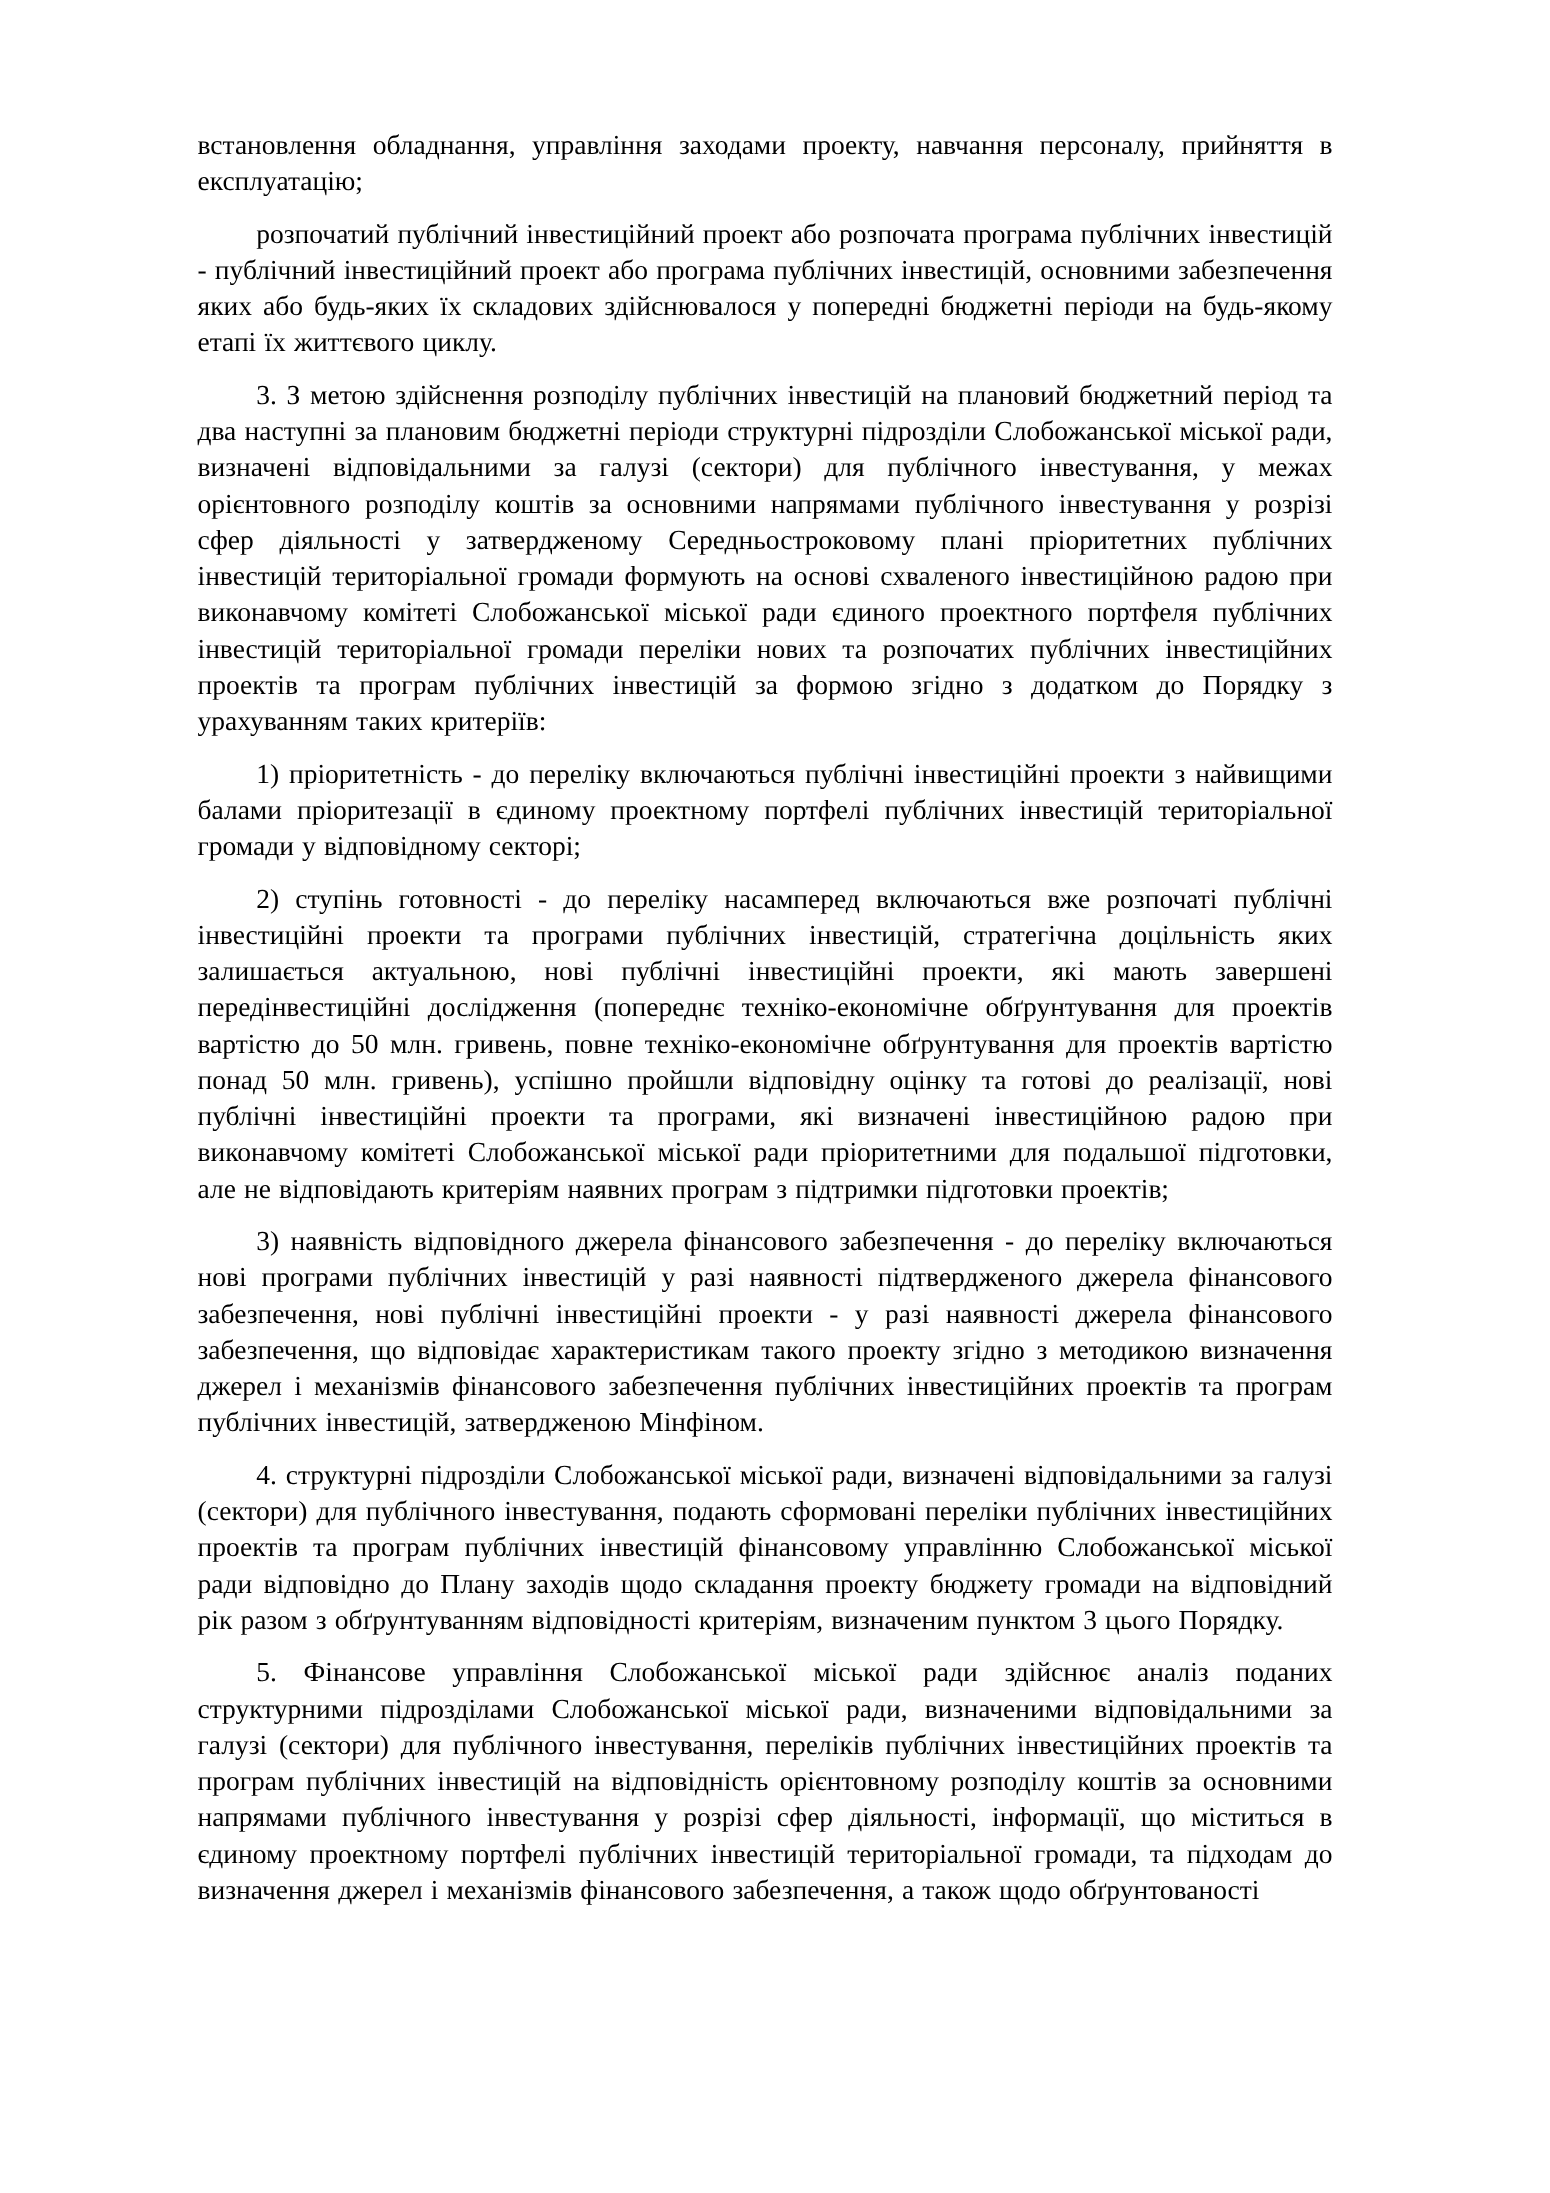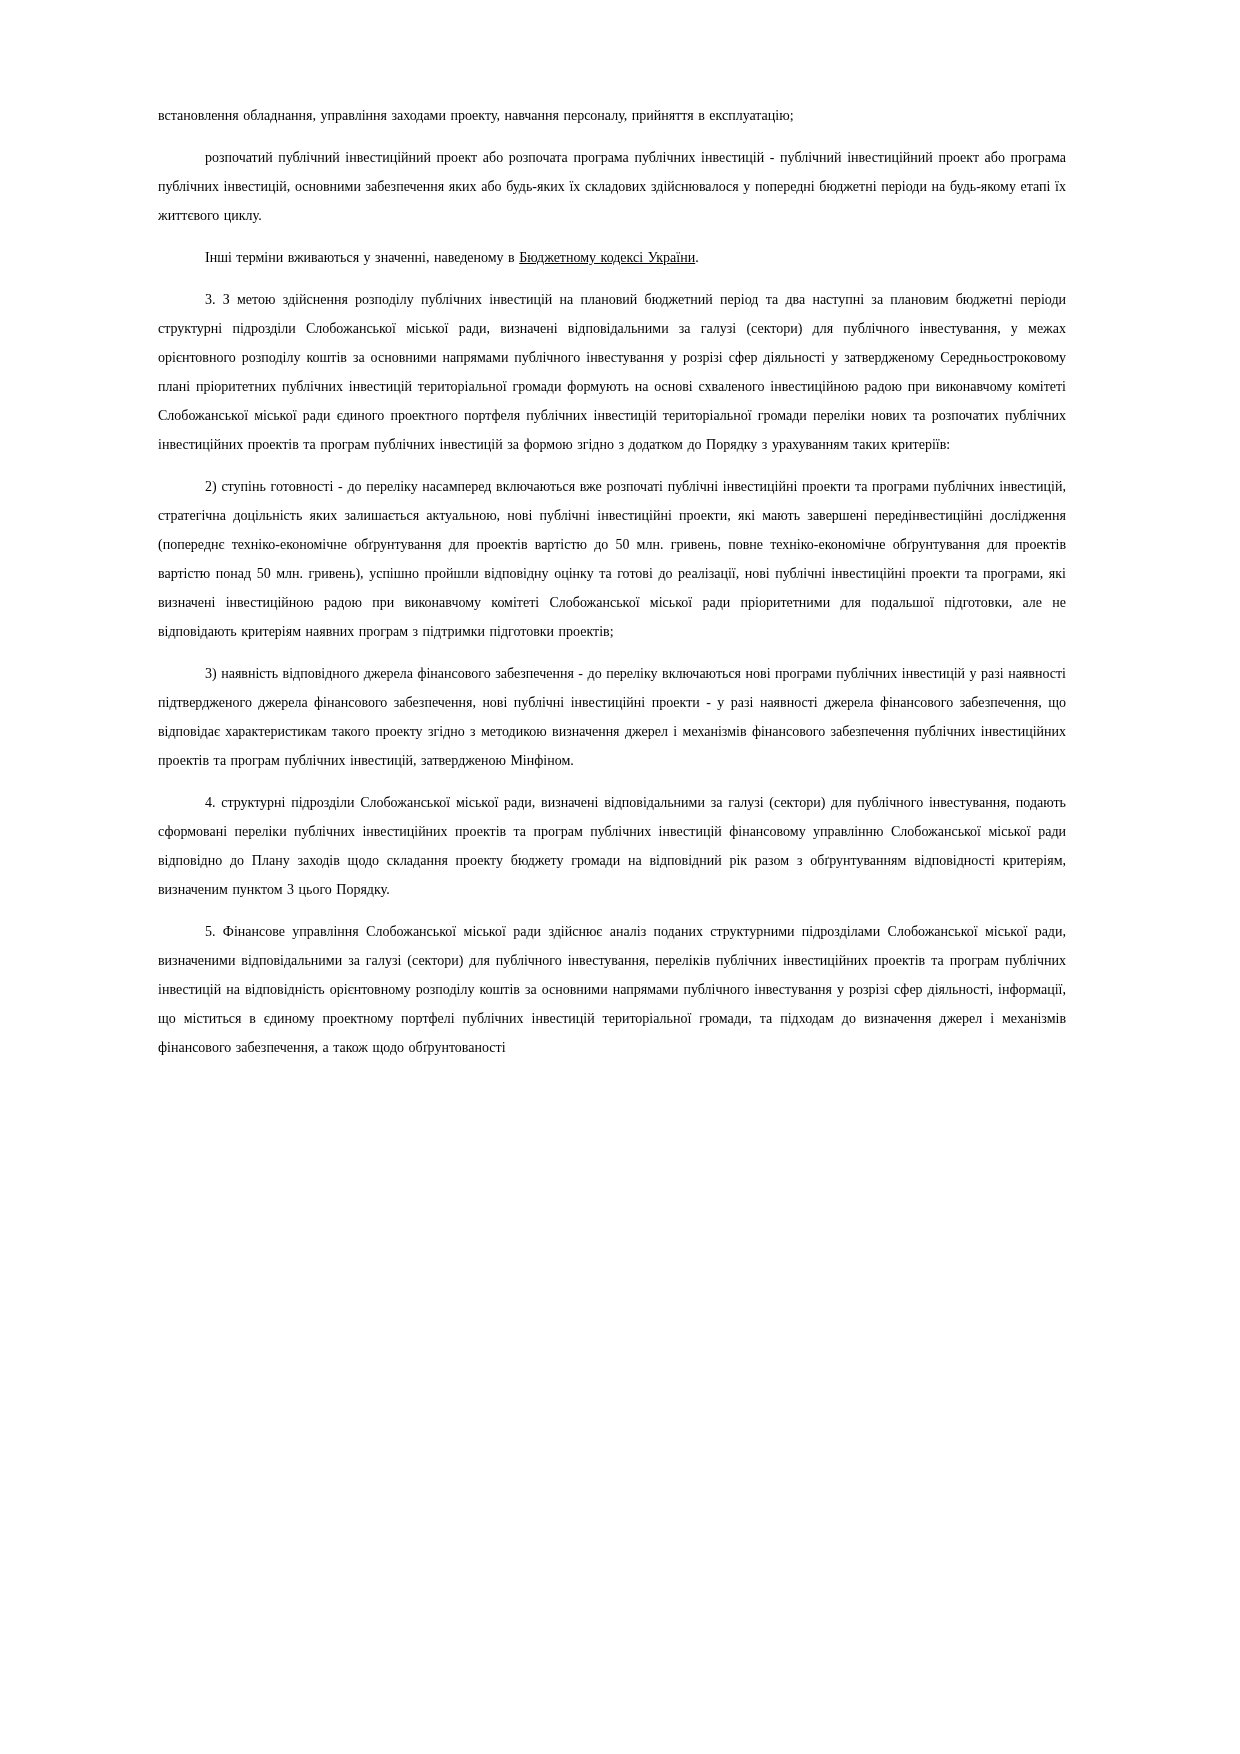--- a/index.html
+++ b/index.html
@@ -11,21 +11,21 @@
     position: relative;
     width: 1240px;
     height: 1754px;
     background: #ffffff;
     box-sizing: border-box;
     padding: 101px 158px 0 158px;
     overflow: hidden;
   }
   .doc-body p.para {
     font-family: "Liberation Serif", "DejaVu Serif", serif;
-    font-size: 14px;
+    font-size: 22px;
     line-height: 29px;
     color: #000000;
     text-align: justify;
     margin: 0 16px 13px 0;
     word-spacing: 1px;
   }
   .doc-body p.para.indent {
     text-indent: 47px;
   }
   .underline {
@@ -33,20 +33,20 @@
     color: #000000;
   }
 </style>
 </head>
 <body>
 
 <div class="page">
   <div class="doc-body">
       <p class="para"><span>встановлення обладнання, управління заходами проекту, навчання персоналу, прийняття в експлуатацію;</span></p>
       <p class="para indent"><span>розпочатий публічний інвестиційний проект або розпочата програма публічних інвестицій - публічний інвестиційний проект або програма публічних інвестицій, основними забезпечення яких або будь-яких їх складових здійснювалося у попередні бюджетні періоди на будь-якому етапі їх життєвого циклу.</span></p>
-      <p class="para indent"><span>Інші терміни вживаються у значенні, наведеному в </span><span class="underline">Бюджетному кодексі України</span><span>.</span></p>
       <p class="para indent"><span>3. З метою здійснення розподілу публічних інвестицій на плановий бюджетний період та два наступні за плановим бюджетні періоди структурні підрозділи Слобожанської міської ради, визначені відповідальними за галузі (сектори) для публічного інвестування, у межах орієнтовного розподілу коштів за основними напрямами публічного інвестування у розрізі сфер діяльності у затвердженому Середньостроковому плані пріоритетних публічних інвестицій територіальної громади формують на основі схваленого інвестиційною радою при виконавчому комітеті Слобожанської міської ради єдиного проектного портфеля публічних інвестицій територіальної громади переліки нових та розпочатих публічних інвестиційних проектів та програм публічних інвестицій за формою згідно з додатком до Порядку з урахуванням таких критеріїв:</span></p>
+      <p class="para indent"><span>1) пріоритетність - до переліку включаються публічні інвестиційні проекти з найвищими балами пріоритезації в єдиному проектному портфелі публічних інвестицій територіальної громади у відповідному секторі;</span></p>
       <p class="para indent"><span>2) ступінь готовності - до переліку насамперед включаються вже розпочаті публічні інвестиційні проекти та програми публічних інвестицій, стратегічна доцільність яких залишається актуальною, нові публічні інвестиційні проекти, які мають завершені передінвестиційні дослідження (попереднє техніко-економічне обґрунтування для проектів вартістю до 50 млн. гривень, повне техніко-економічне обґрунтування для проектів вартістю понад 50 млн. гривень), успішно пройшли відповідну оцінку та готові до реалізації, нові публічні інвестиційні проекти та програми, які визначені інвестиційною радою при виконавчому комітеті Слобожанської міської ради пріоритетними для подальшої підготовки, але не відповідають критеріям наявних програм з підтримки підготовки проектів;</span></p>
       <p class="para indent"><span>3) наявність відповідного джерела фінансового забезпечення - до переліку включаються нові програми публічних інвестицій у разі наявності підтвердженого джерела фінансового забезпечення, нові публічні інвестиційні проекти - у разі наявності джерела фінансового забезпечення, що відповідає характеристикам такого проекту згідно з методикою визначення джерел і механізмів фінансового забезпечення публічних інвестиційних проектів та програм публічних інвестицій, затвердженою Мінфіном.</span></p>
       <p class="para indent"><span>4. структурні підрозділи Слобожанської міської ради, визначені відповідальними за галузі (сектори) для публічного інвестування, подають сформовані переліки публічних інвестиційних проектів та програм публічних інвестицій фінансовому управлінню Слобожанської міської ради відповідно до Плану заходів щодо складання проекту бюджету громади на відповідний рік разом з обґрунтуванням відповідності критеріям, визначеним пунктом 3 цього Порядку.</span></p>
       <p class="para indent"><span>5. Фінансове управління Слобожанської міської ради здійснює аналіз поданих структурними підрозділами Слобожанської міської ради, визначеними відповідальними за галузі (сектори) для публічного інвестування, переліків публічних інвестиційних проектів та програм публічних інвестицій на відповідність орієнтовному розподілу коштів за основними напрямами публічного інвестування у розрізі сфер діяльності, інформації, що міститься в єдиному проектному портфелі публічних інвестицій територіальної громади, та підходам до визначення джерел і механізмів фінансового забезпечення, а також щодо обґрунтованості</span></p>
     </div>
 </div>
 
 </body></html>

